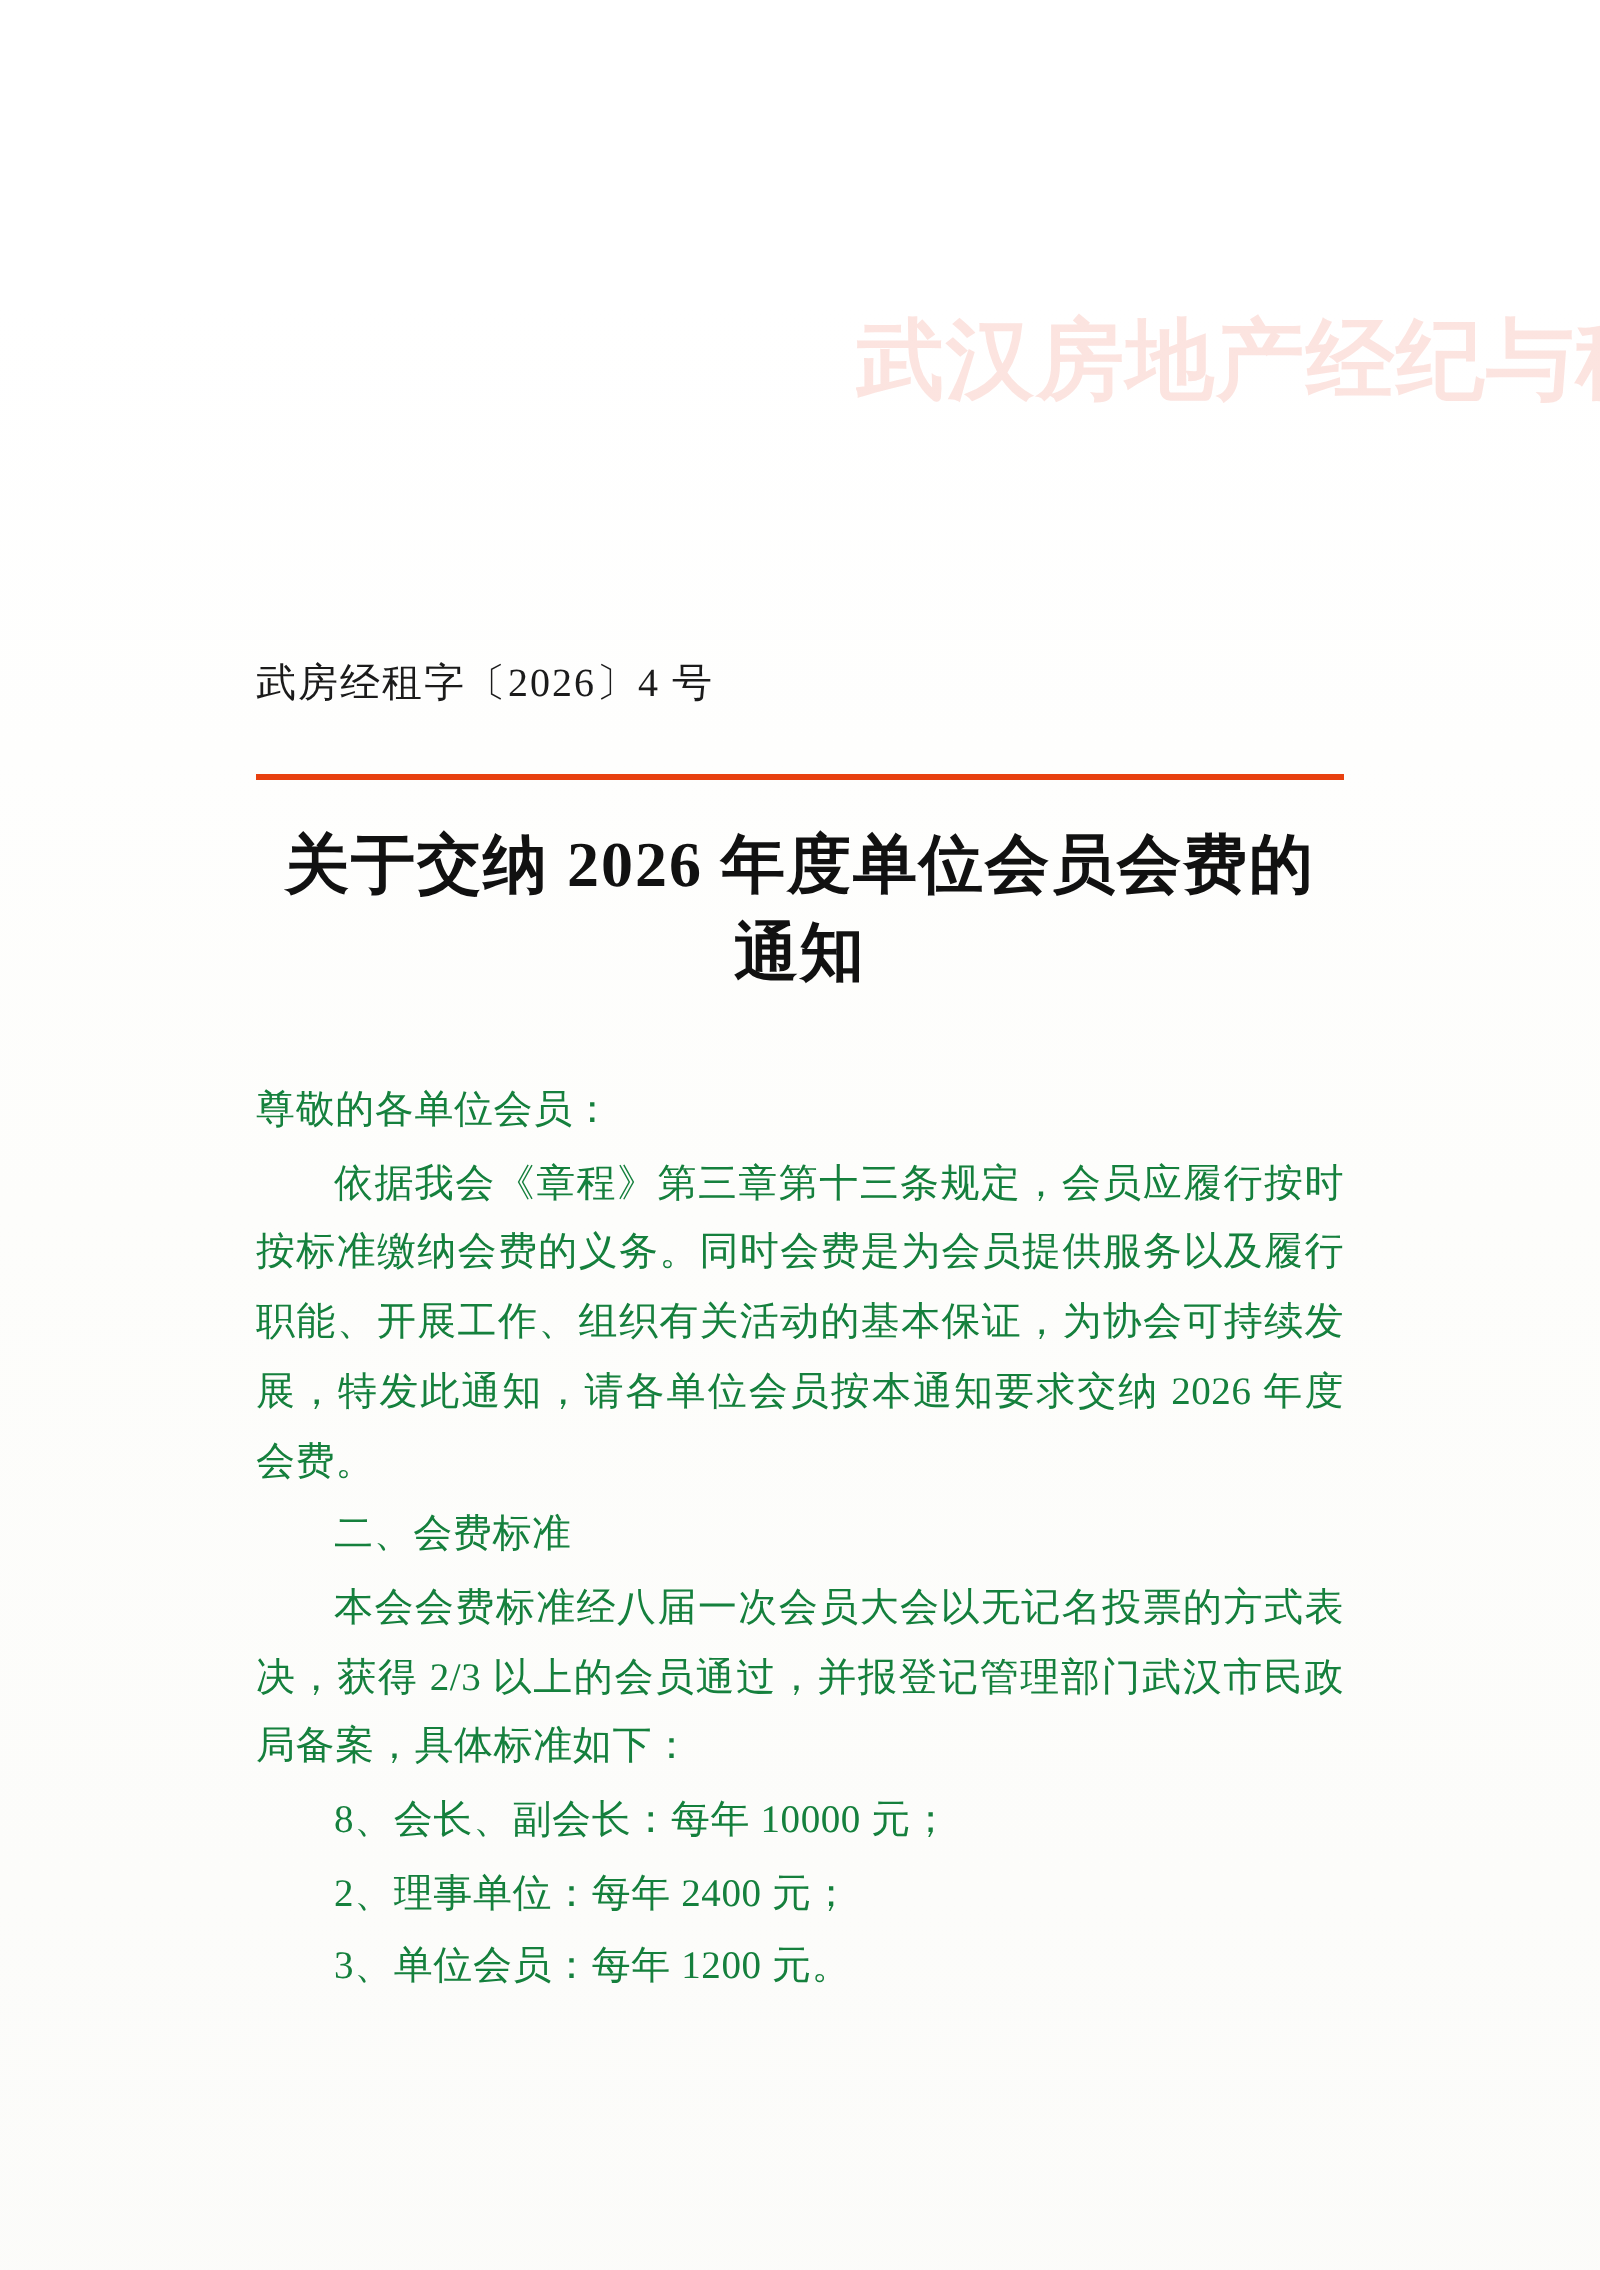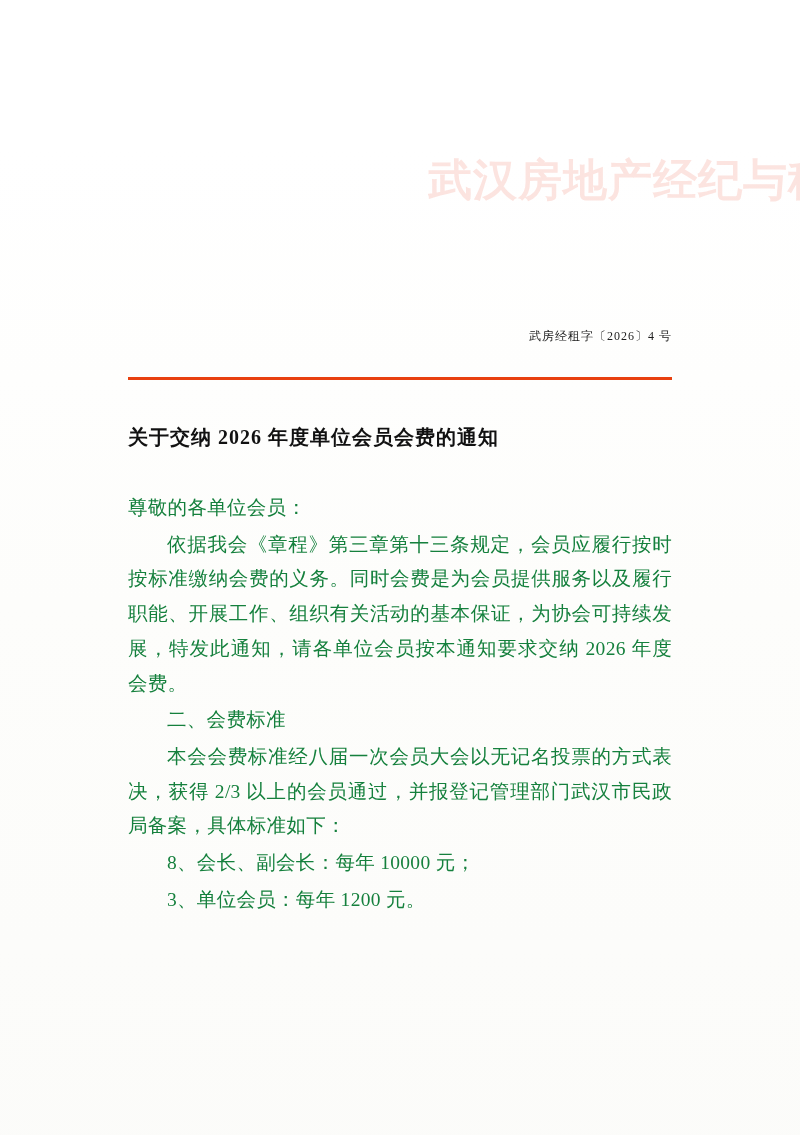--- a/index.html
+++ b/index.html
@@ -60,36 +60,37 @@
     font-size: 44px;
     letter-spacing: 1px;
     color: rgba(232, 48, 12, 0.13);
     white-space: nowrap;
     overflow: hidden;
     width: 400px;
   }
   
   .doc-number {
     margin-top: 88px;
-    text-align: right;
-    font-size: 12px;
+    text-align: left;
+    font-size: 20px;
     letter-spacing: 1px;
     color: #1b1b1b;
   }
   
   .red-rule {
     margin-top: 32px;
     height: 3px;
     background: #e8400f;
     width: 100%;
   }
   
   .doc-title {
-    margin-top: 44px;
-    font-size: 20px;
+    margin-top: 21px;
+    text-align: center;
+    font-size: 32px;
     font-weight: bold;
     letter-spacing: 1px;
     color: #111111;
   }
   
   .body-text {
     margin-top: 40px;
     font-size: 19.5px;
     line-height: 1.78;
     color: #15803d;
@@ -140,18 +141,19 @@
       <p class="indent2">依据我会《章程》第三章第十三条规定，会员应履行按时按标准缴纳会费的义务。同时会费是为会员提供服务以及履行职能、开展工作、组织有关活动的基本保证，为协会可持续发展，特发此通知，请各单位会员按本通知要求交纳 2026 年度会费。</p>
 
 
 
       <p class="section-head gap-sm">二、会费标准</p>
 
       <p class="indent2">本会会费标准经八届一次会员大会以无记名投票的方式表决，获得 2/3 以上的会员通过，并报登记管理部门武汉市民政局备案，具体标准如下：</p>
 
       <p class="list-item">8、会长、副会长：每年 10000 元；</p>
 
+      <p class="list-item">2、理事单位：每年 2400 元；</p>
 
       <p class="list-item">3、单位会员：每年 1200 元。</p>
 
     </div>
   </div>
 </div>
 
 </body></html>

